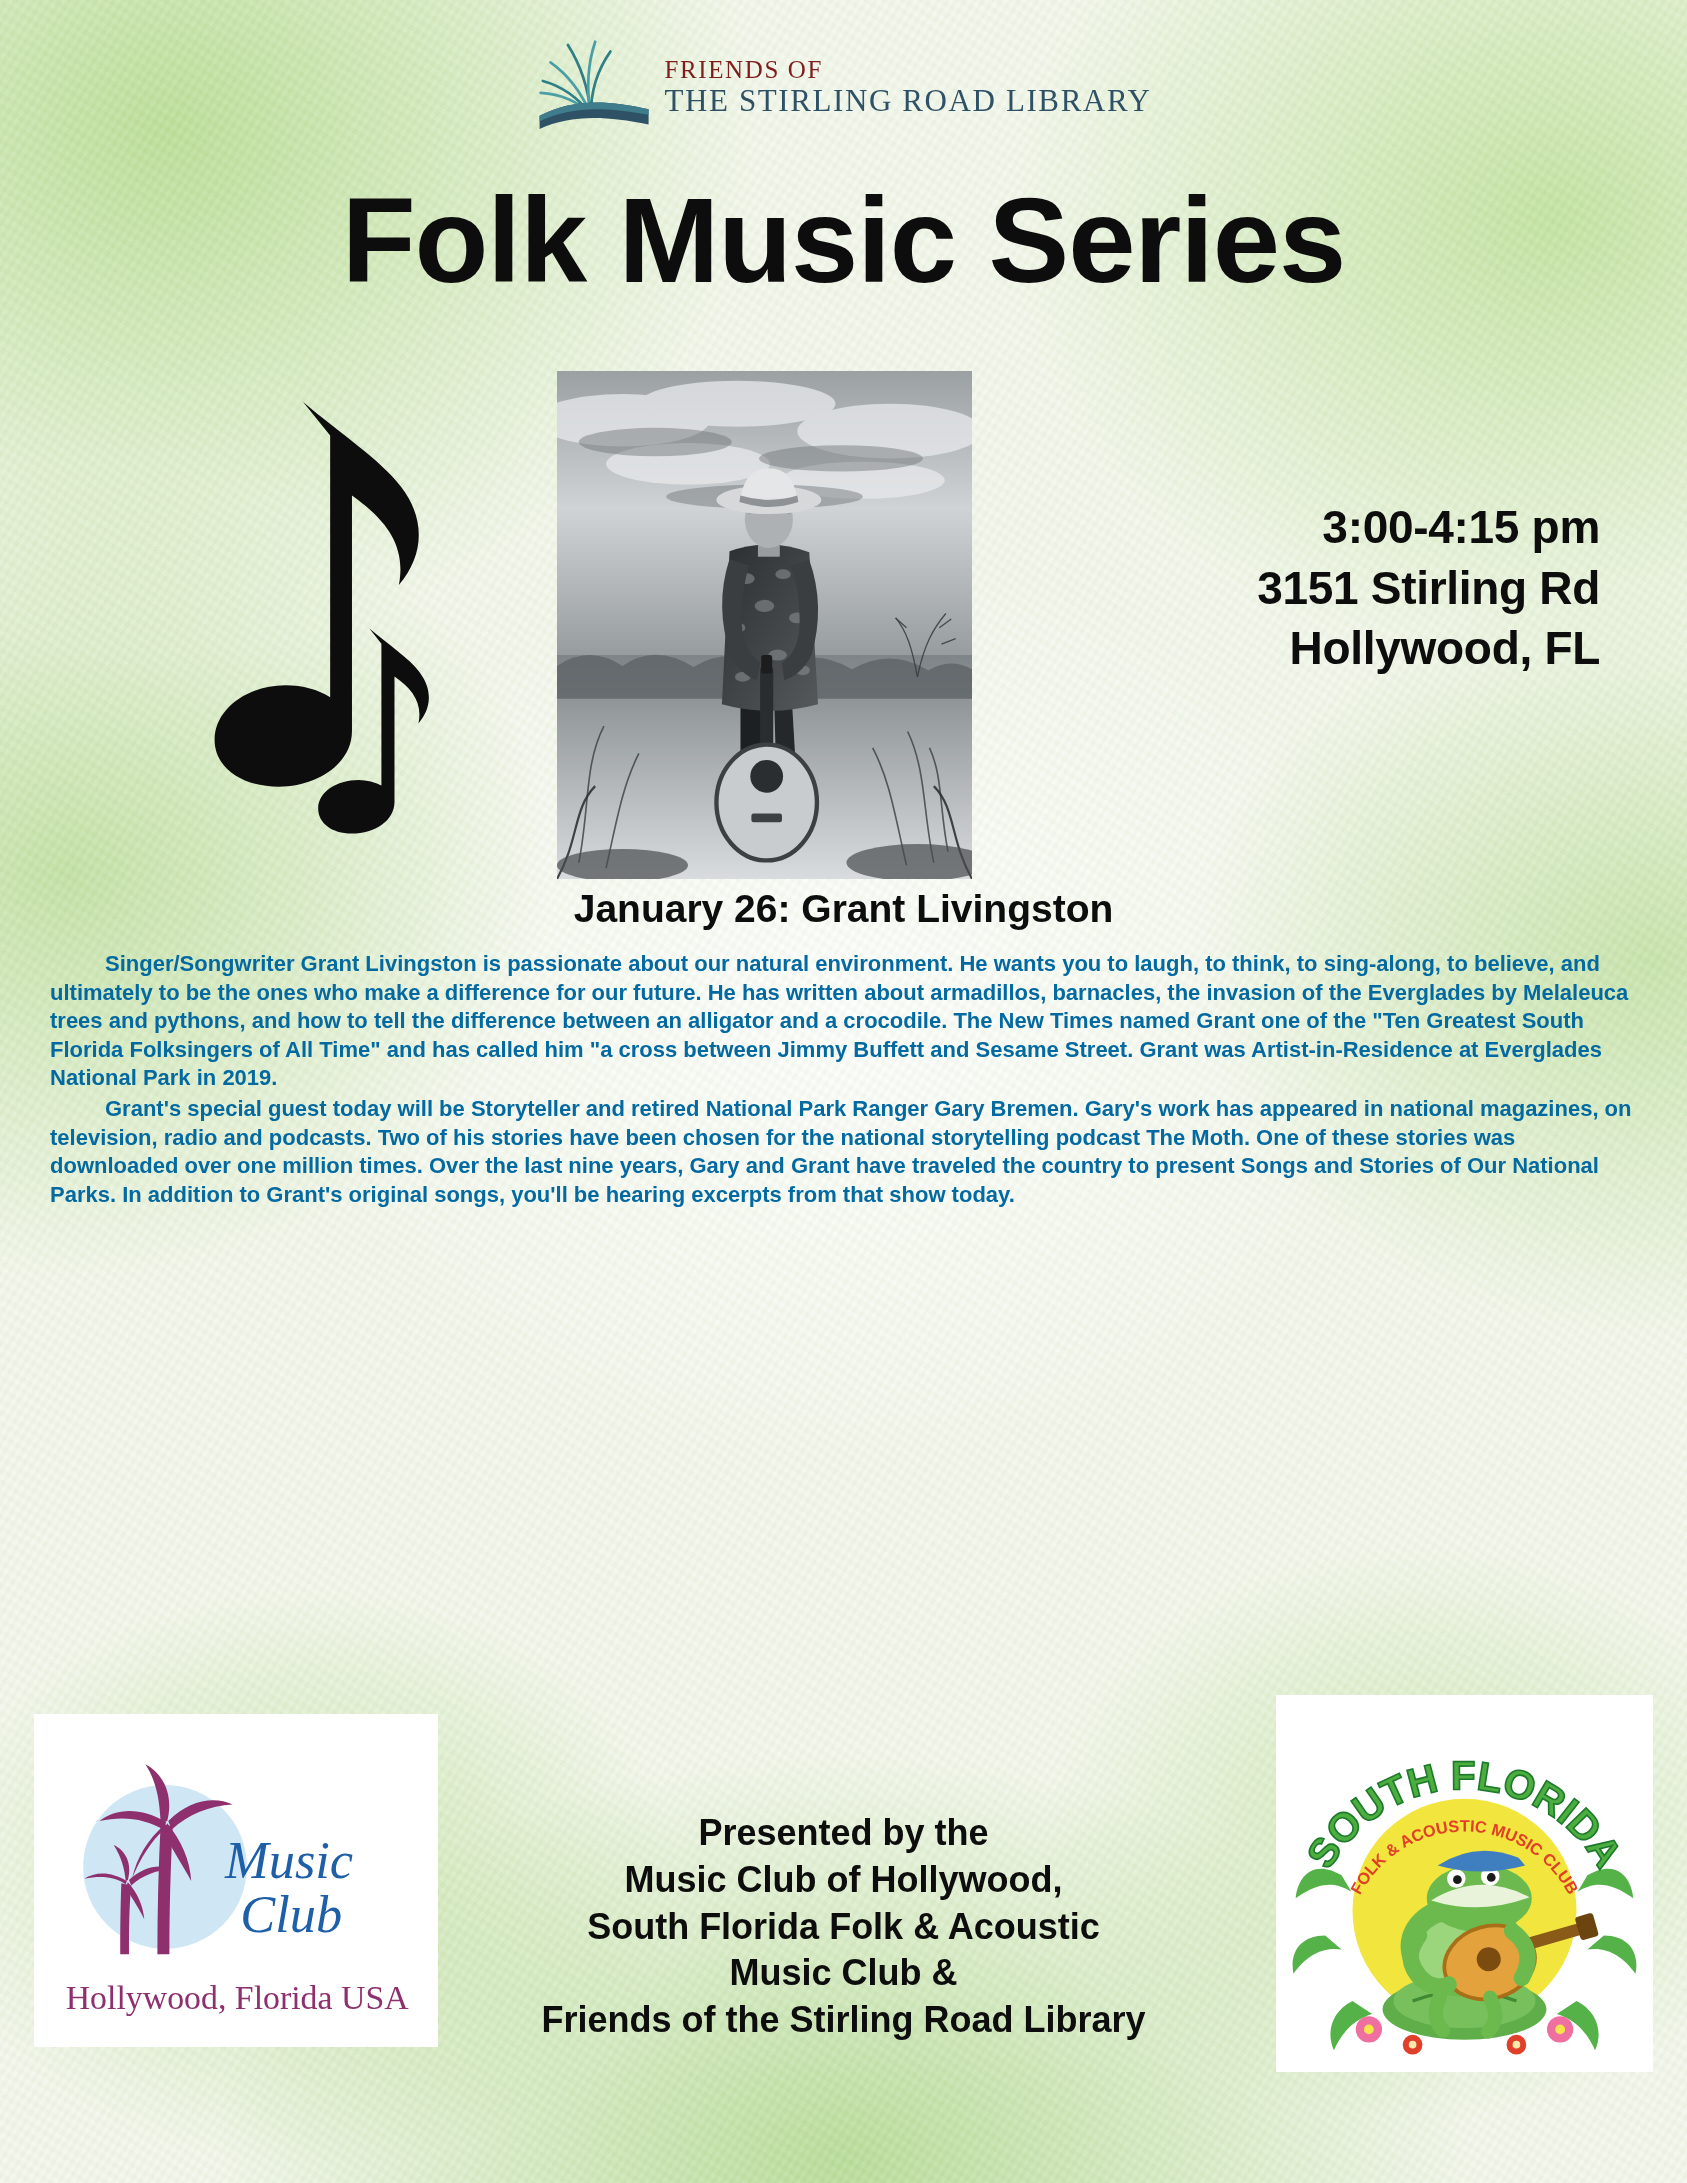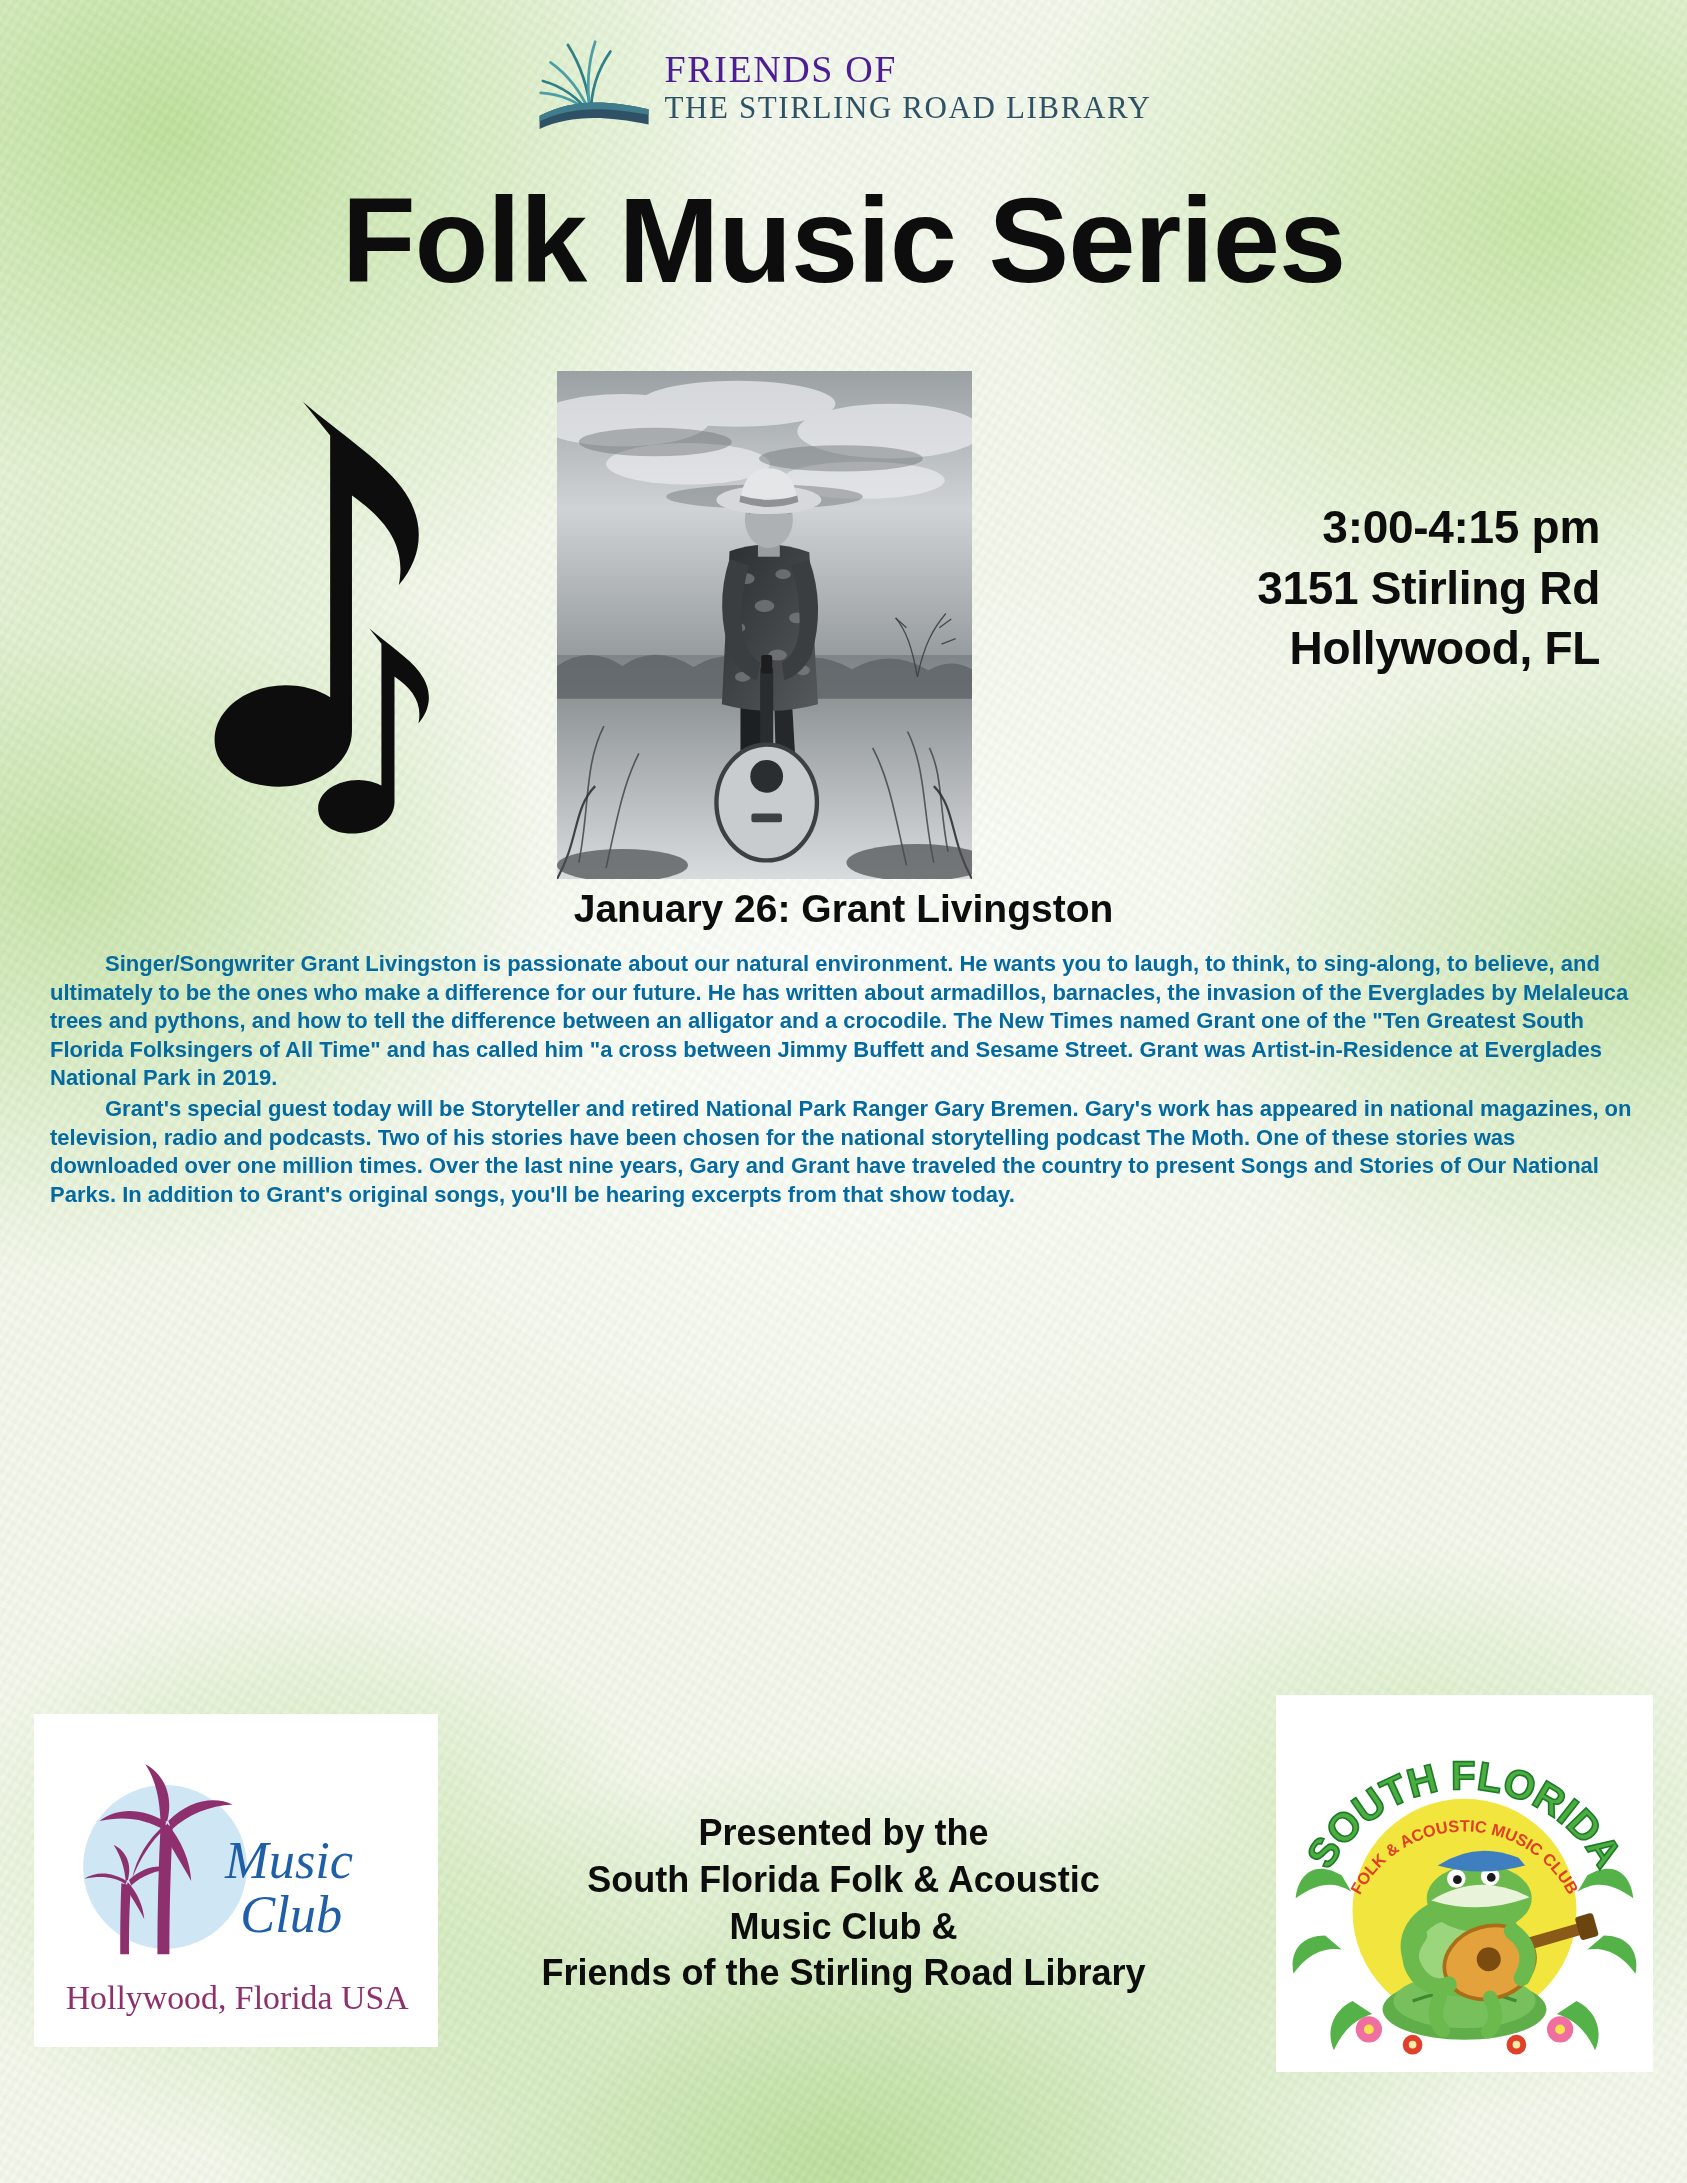--- a/index.html
+++ b/index.html
@@ -63,23 +63,23 @@
   #friends-logo .mark { width: 115px; height: 109px; flex: 0 0 auto; }
   #friends-logo .words {
     display: flex;
     flex-direction: column;
     justify-content: center;
     font-family: "Liberation Serif", serif;
     color: #2b4f62;
     letter-spacing: 1.6px;
   }
   #friends-logo .line1 {
-    font-size: 38px;
+    font-size: 25px;
     line-height: 1.05;
-    color: #4c1d95;
+    color: #7f1d1d;
   }
   #friends-logo .line2 {
     font-size: 31px;
     line-height: 1.15;
     color: #2e5166;
   }
 
   
   #main-title {
     position: absolute;
@@ -441,19 +441,20 @@
         <circle cx="250" cy="640" r="18" fill="#e0402a"></circle>
           <circle cx="250" cy="640" r="7" fill="#ffe9a8"></circle>
         <circle cx="440" cy="640" r="18" fill="#e0402a"></circle>
           <circle cx="440" cy="640" r="7" fill="#ffe9a8"></circle>
       </g>
     </svg>
   </div>
 
   <div id="presented-by" class="layer">
     <div>Presented by the</div>
+    <div>Music Club of Hollywood,</div>
     <div>South Florida Folk &amp; Acoustic</div>
     <div>Music Club &amp;</div>
     <div>Friends of the Stirling Road Library</div>
   </div>
 
 </div>
 
 
 </body></html>

